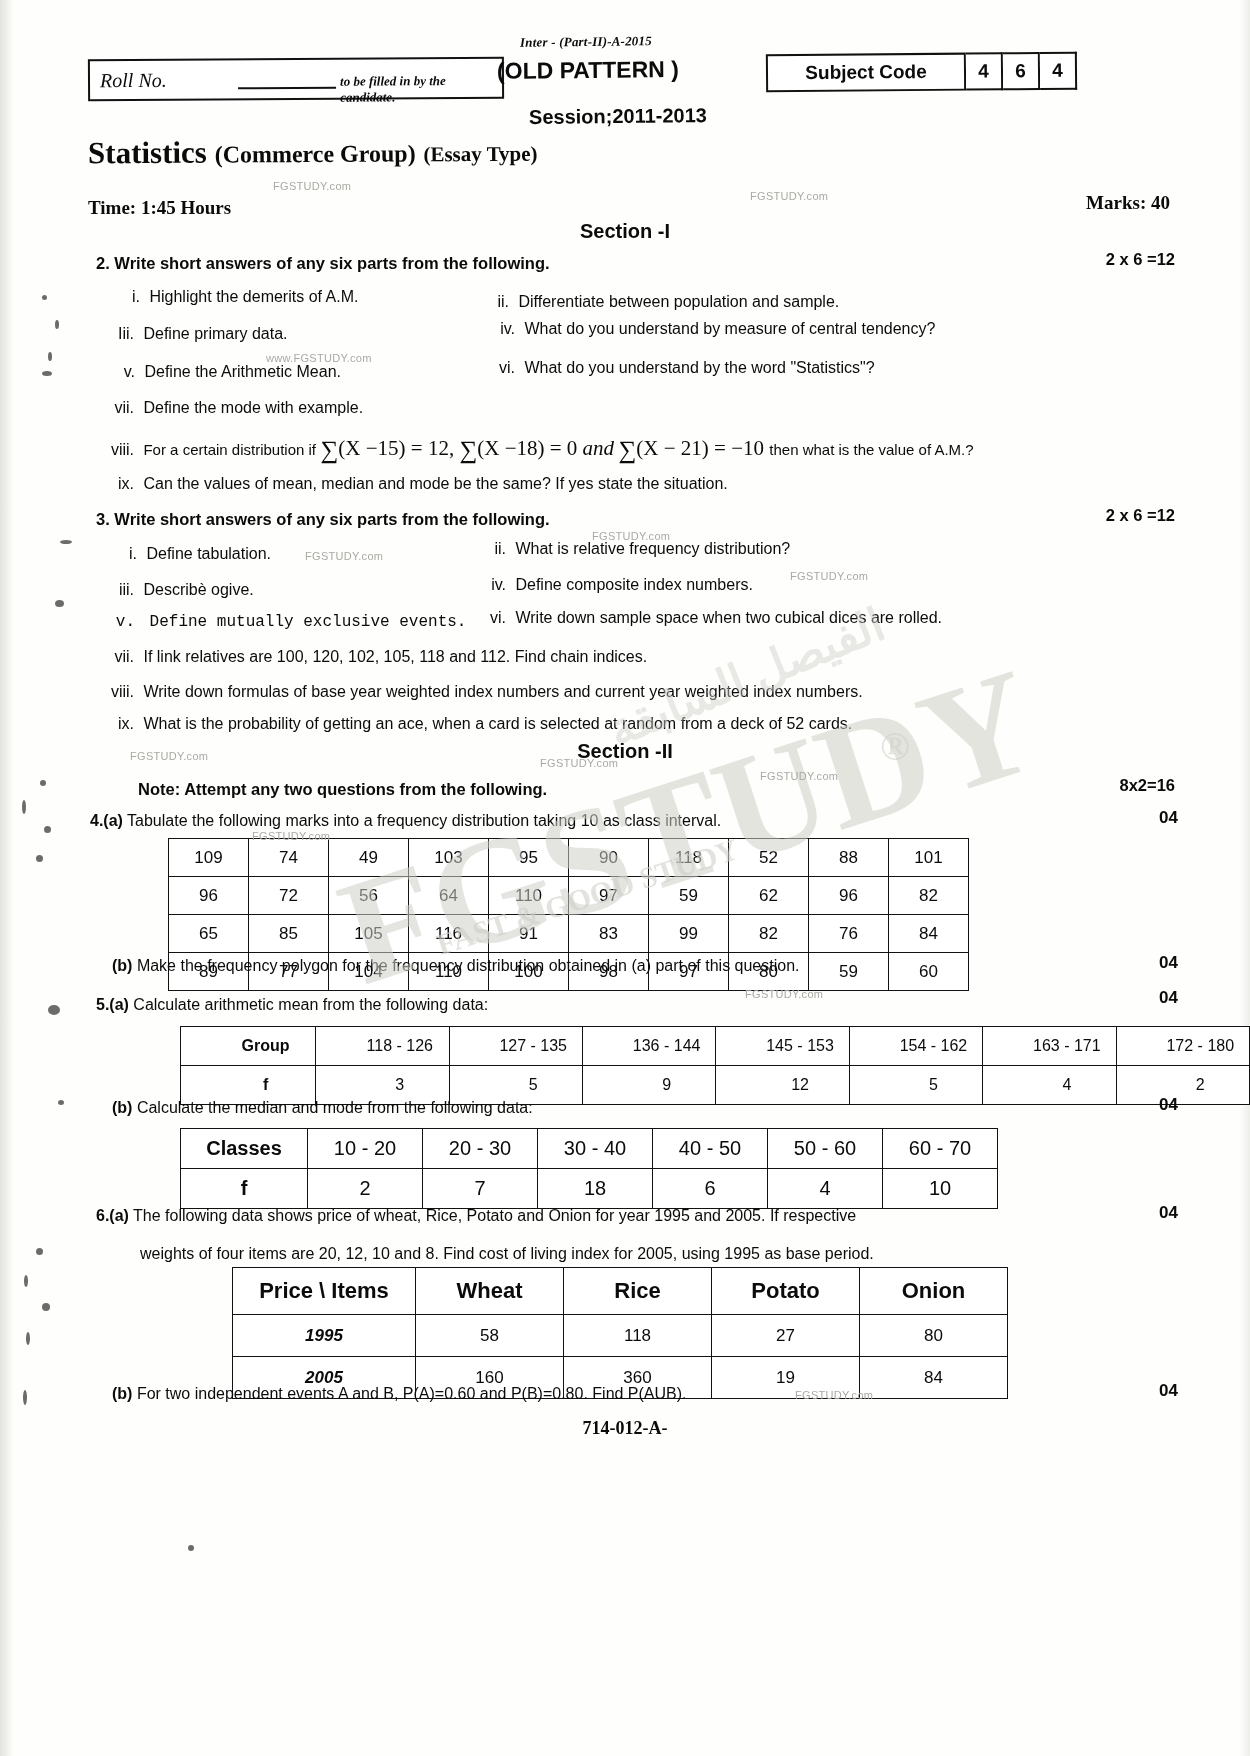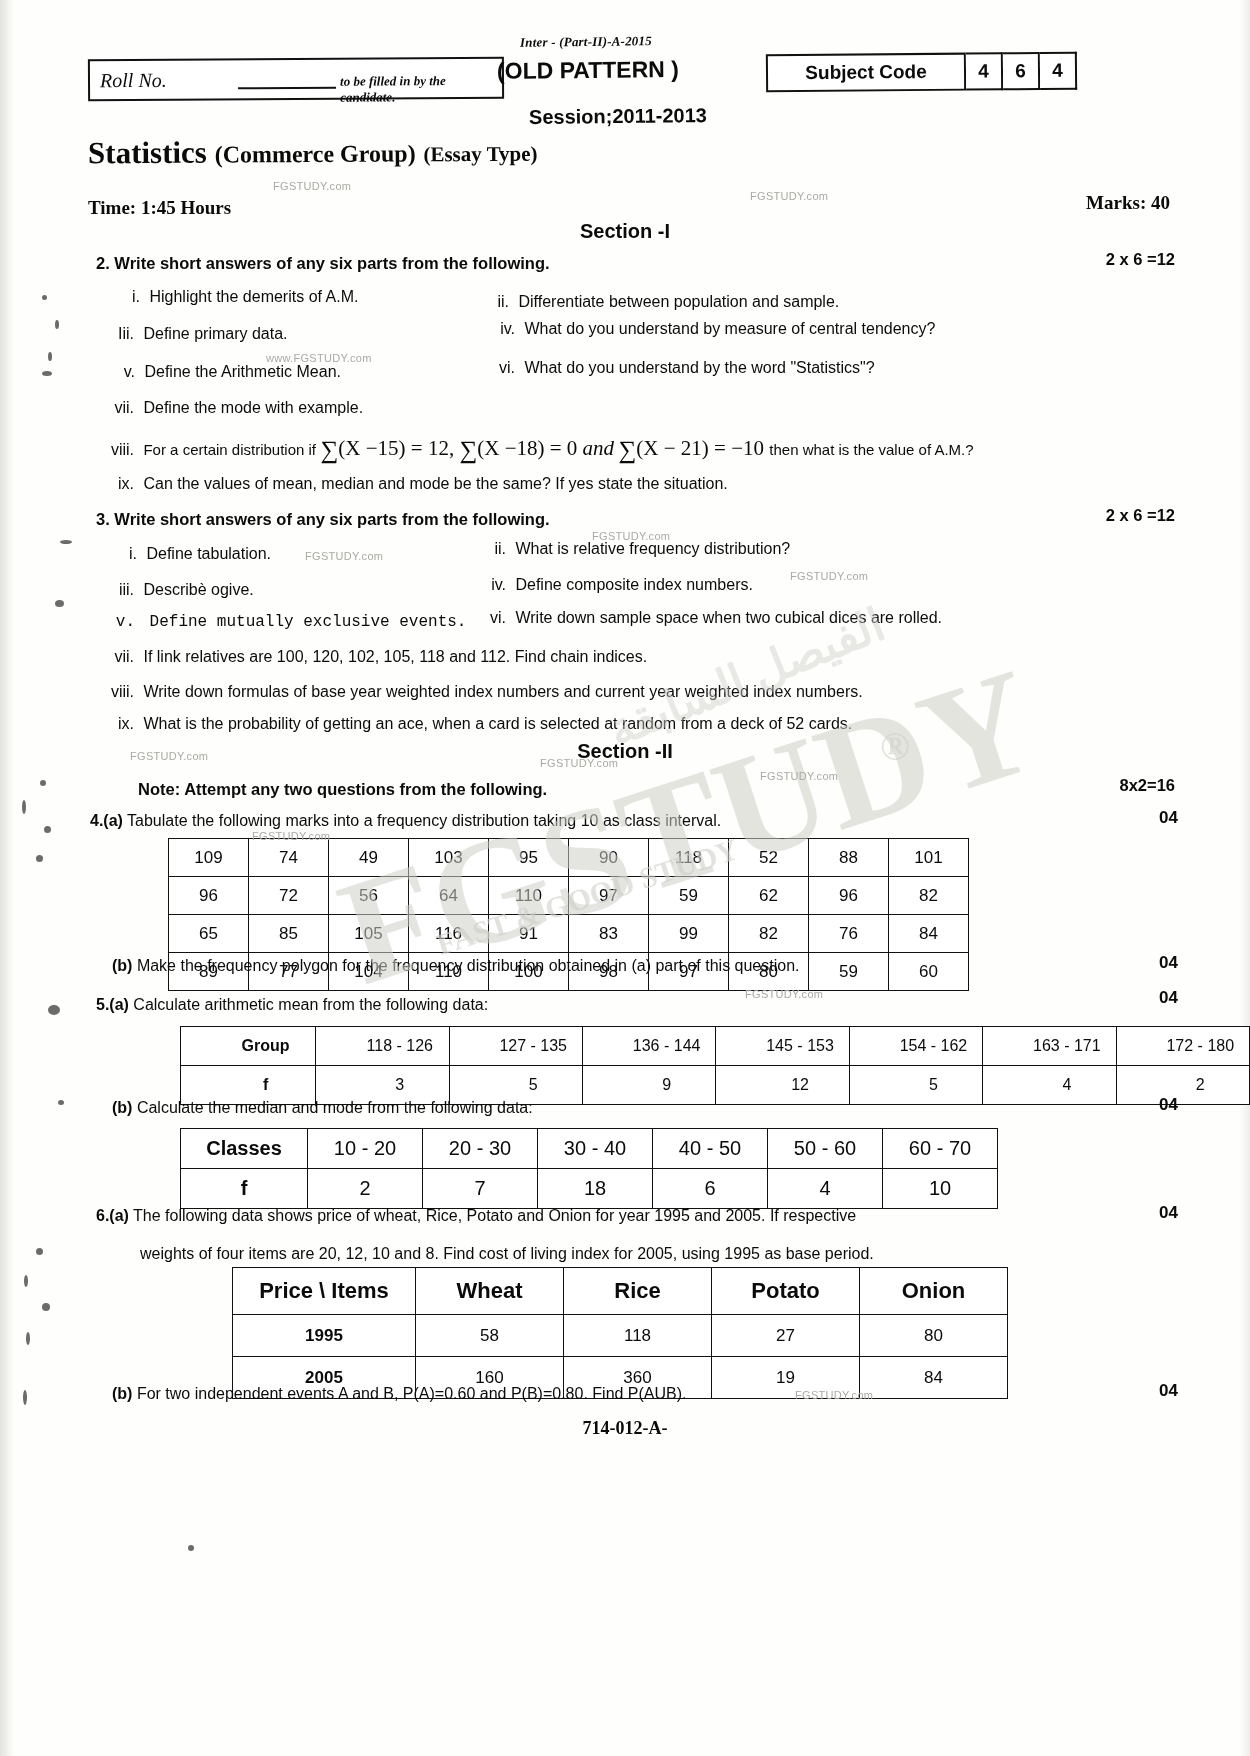--- a/index.html
+++ b/index.html
@@ -172,21 +172,21 @@
   #t-classes td, #t-classes th { height: 31px; font-size: 20px; }
   #t-classes .c0 { width: 122px; }
   #t-classes .c { width: 110px; }
 
   
   #t-price { left: 232px; top: 1267px; }
   #t-price th { height: 38px; font-size: 22px; font-weight: 700; }
   #t-price td { height: 33px; font-size: 17px; }
   #t-price .h0 { width: 178px; }
   #t-price .h { width: 143px; }
-  #t-price .yr { font-weight: 700; font-size: 17px; }
+  #t-price .yr { font-weight: 700; font-size: 17px; font-style: italic; }
 
   .footer {
     position: absolute; width: 100%; text-align: center;
     top: 1418px;
     font-size: 18px; font-weight: 700;
     font-family: "Liberation Serif", serif;
   }
 
   
   .wm {

